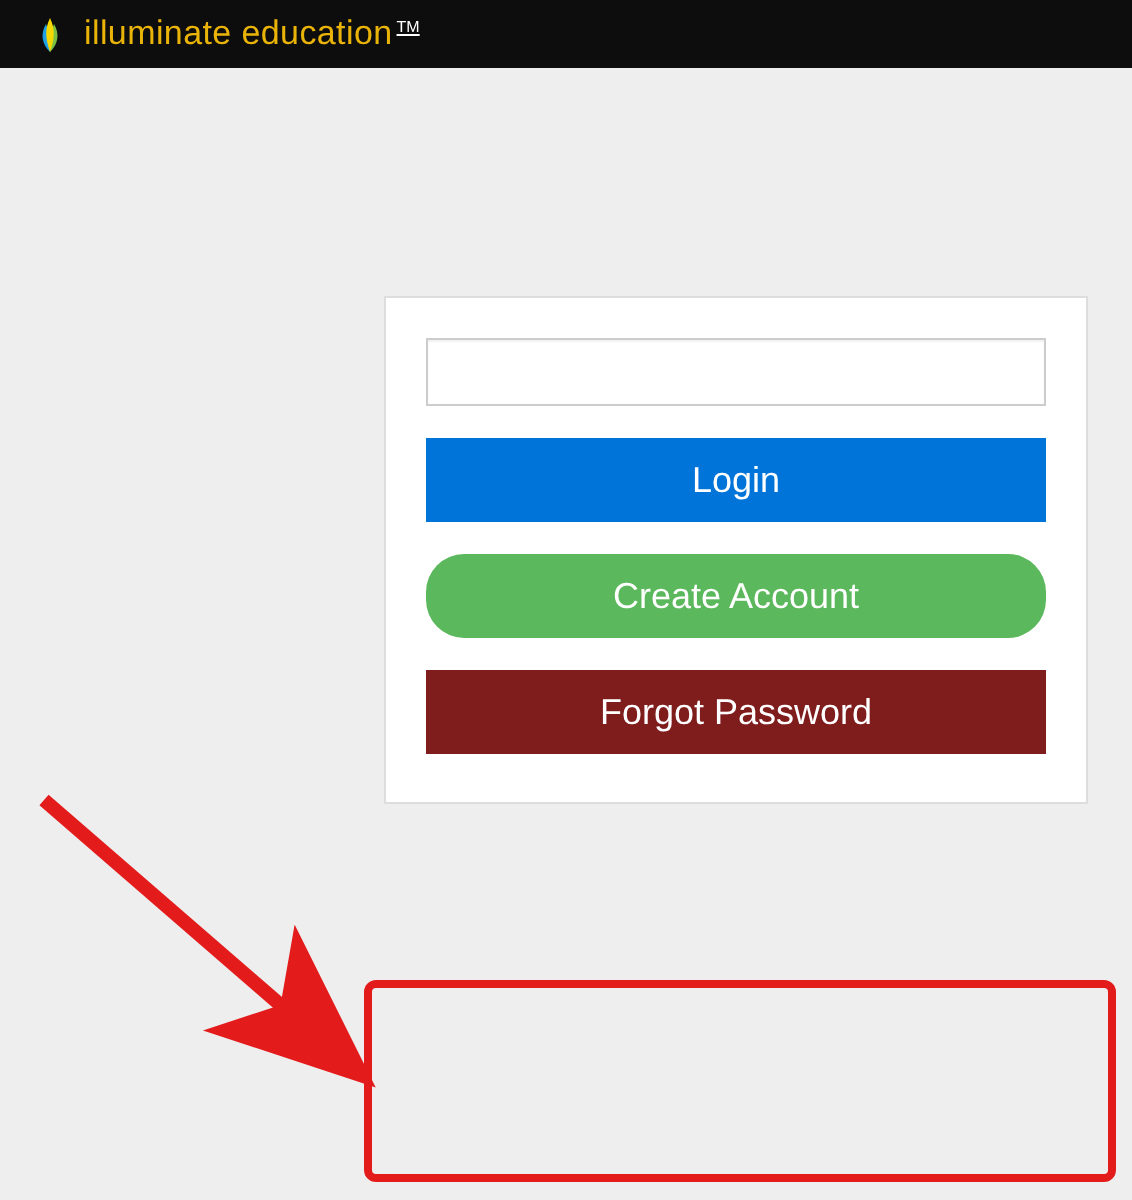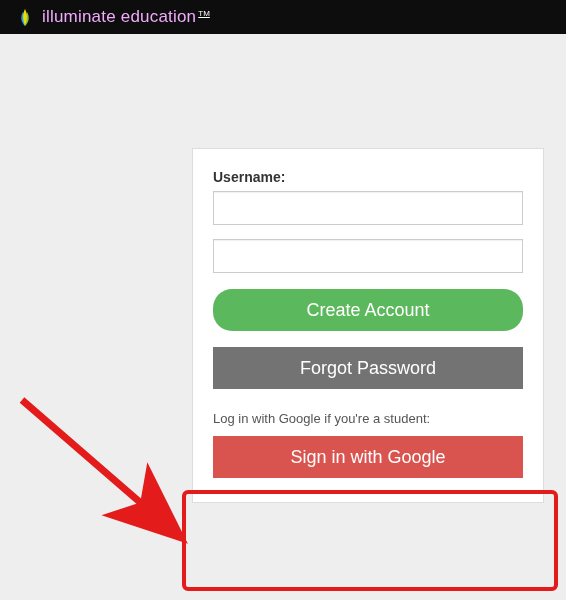--- a/index.html
+++ b/index.html
@@ -21,21 +21,21 @@
     .logo-wrap {
       display: flex;
       align-items: center;
       gap: 6px;
     }
     .logo-icon svg { display: block; }
     .logo-text { display: flex; align-items: baseline; color: #fff; }
     .logo-main {
       font-size: 17px;
       font-weight: 300;
-      color: #f0abfc;
+      color: #eab308;
       letter-spacing: 0.2px;
     }
     .logo-tm {
       font-size: 8px;
       color: #ffffff;
       margin-left: 2px;
       position: relative;
       top: -6px;
       text-decoration: underline;
     }
@@ -73,21 +73,21 @@
       color: #ffffff;
       font-size: 18px;
       cursor: pointer;
       text-align: center;
       line-height: 42px;
       margin-top: 16px;
       font-weight: 400;
     }
     .btn-login { background: #0074d9; }
     .btn-create { background: #5cb85c; border-radius: 19px; }
-    .btn-forgot { background: #737373; }
+    .btn-forgot { background: #7f1d1d; }
     .btn-google {
       background: #d9534f;
       height: 42px;
       line-height: 42px;
       font-size: 18px;
       width: 100%;
       margin-top: 10px;
     }
     .google-section {
       margin-top: 22px;
@@ -129,33 +129,26 @@
     </span>
     <span class="logo-text">
       <span class="logo-main">illuminate education</span>
       <span class="logo-tm">TM</span>
     </span>
   </div>
 </div>
 
 <div class="login-card">
   <div class="form-group">
-    <label class="form-label">Username:</label>
-    <input type="text" class="form-input" style="">
-  </div>
-  <div class="form-group">
     <input type="password" class="form-input" style="">
   </div>
+  <button class="btn btn-login">Login</button>
   <button class="btn btn-create">Create Account</button>
   <button class="btn btn-forgot">Forgot Password</button>
 
-  <div class="google-section">
-    <div class="google-hint">Log in with Google if you're a student:</div>
-    <button class="btn btn-google">Sign in with Google</button>
-  </div>
 </div>
 
 <div class="highlight-box"></div>
 
 <svg class="arrow-svg" width="200" height="180">
   <defs>
     <marker id="ah" markerWidth="14" markerHeight="14" refX="9" refY="5" orient="auto">
       <path d="M0,0 L12,5 L0,10 L3,5 Z" fill="#e31b1b"></path>
     </marker>
   </defs>

